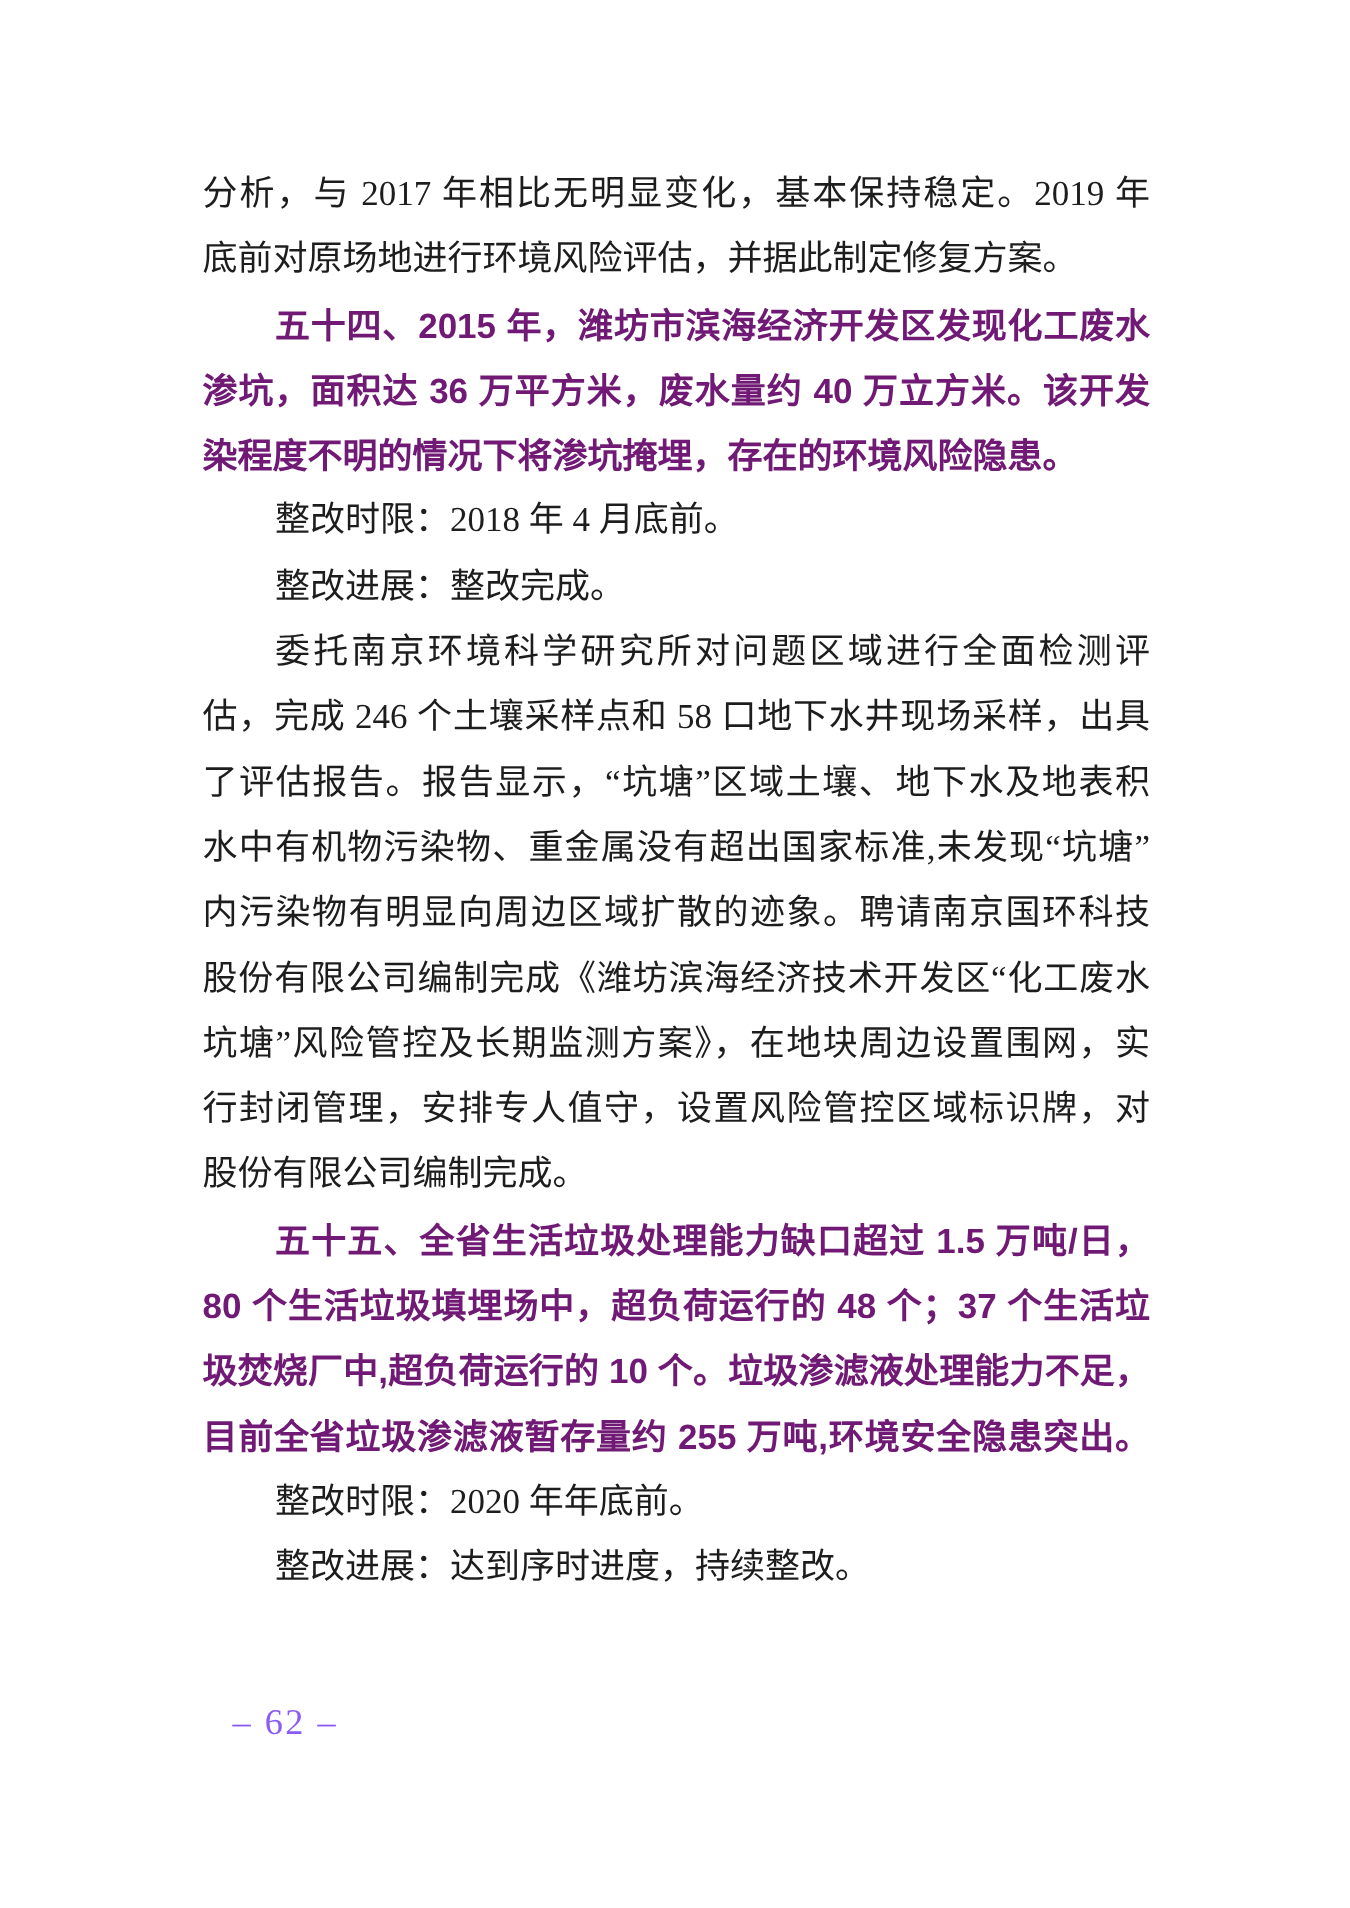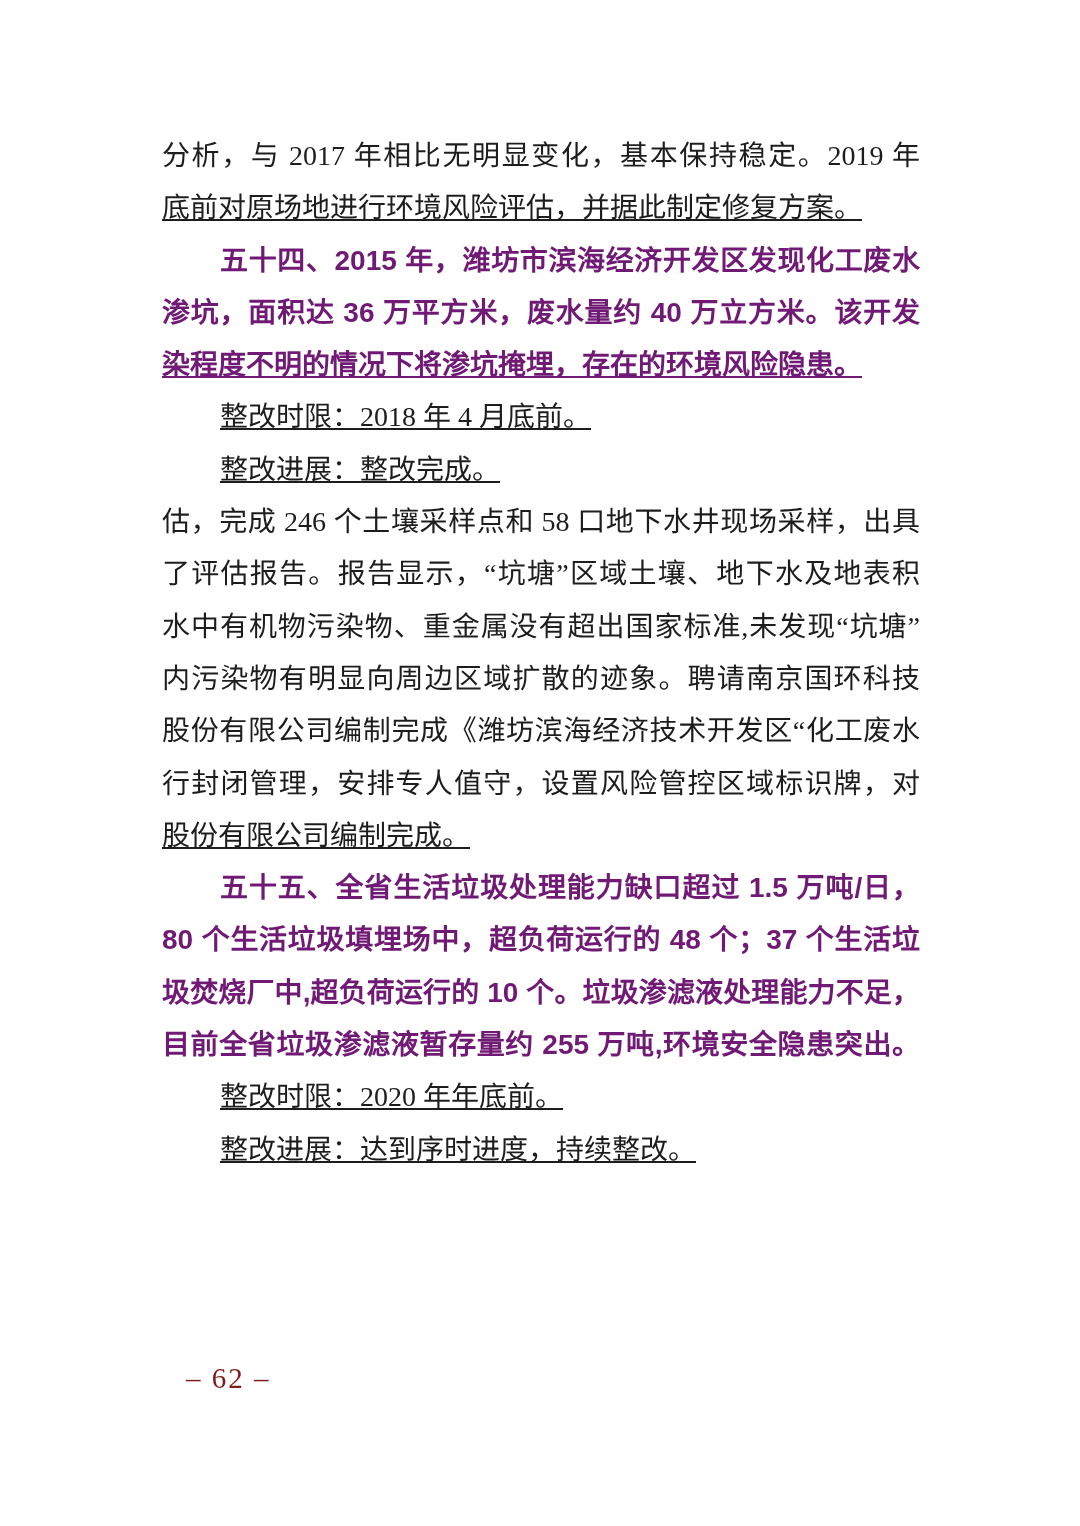--- a/index.html
+++ b/index.html
@@ -18,52 +18,54 @@
   }
   .line{
     font-size:28px;
     line-height:52.3px;
     height:52.3px;
     text-align:justify;
     text-align-last:left;
     overflow:hidden;
   }
   .line.justify{text-align-last:justify;}
-  .line.left{text-align:left;text-align-last:left;text-decoration:underline;}
+  .line.left{text-align:left;text-align-last:left;}
   .line.indent{padding-left:58px;}
   .line.bold{
     font-weight:700;
     color:#701a75;
     font-family:"Liberation Sans","DejaVu Sans",sans-serif;
   }
   .page-footer{
     position:absolute;
     left:186px;top:1362px;
     font-size:29px;
     letter-spacing:2px;
-    color:#7f1d1d;
+    color:#8b5cf6;
   }
 </style>
 </head>
 <body>
 
 <div class="page">
   <main class="doc">
       <div class="line justify">分析，与 2017 年相比无明显变化，基本保持稳定。2019 年</div>
       <div class="line left">底前对原场地进行环境风险评估，并据此制定修复方案。</div>
       <div class="line bold indent justify">五十四、2015 年，潍坊市滨海经济开发区发现化工废水</div>
       <div class="line bold justify">渗坑，面积达 36 万平方米，废水量约 40 万立方米。该开发</div>
       <div class="line bold left">染程度不明的情况下将渗坑掩埋，存在的环境风险隐患。</div>
       <div class="line indent left">整改时限：2018 年 4 月底前。</div>
       <div class="line indent left">整改进展：整改完成。</div>
+      <div class="line indent justify">委托南京环境科学研究所对问题区域进行全面检测评</div>
       <div class="line justify">估，完成 246 个土壤采样点和 58 口地下水井现场采样，出具</div>
       <div class="line justify">了评估报告。报告显示，“坑塘”区域土壤、地下水及地表积</div>
       <div class="line justify">水中有机物污染物、重金属没有超出国家标准,未发现“坑塘”</div>
       <div class="line justify">内污染物有明显向周边区域扩散的迹象。聘请南京国环科技</div>
       <div class="line justify">股份有限公司编制完成《潍坊滨海经济技术开发区“化工废水</div>
+      <div class="line justify">坑塘”风险管控及长期监测方案》，在地块周边设置围网，实</div>
       <div class="line justify">行封闭管理，安排专人值守，设置风险管控区域标识牌，对</div>
       <div class="line left">股份有限公司编制完成。</div>
       <div class="line bold indent justify">五十五、全省生活垃圾处理能力缺口超过 1.5 万吨/日，</div>
       <div class="line bold justify">80 个生活垃圾填埋场中，超负荷运行的 48 个；37 个生活垃</div>
       <div class="line bold justify">圾焚烧厂中,超负荷运行的 10 个。垃圾渗滤液处理能力不足，</div>
       <div class="line bold justify">目前全省垃圾渗滤液暂存量约 255 万吨,环境安全隐患突出。</div>
       <div class="line indent left">整改时限：2020 年年底前。</div>
       <div class="line indent left">整改进展：达到序时进度，持续整改。</div>
     </main>
   <footer class="page-footer">– 62 –</footer>

